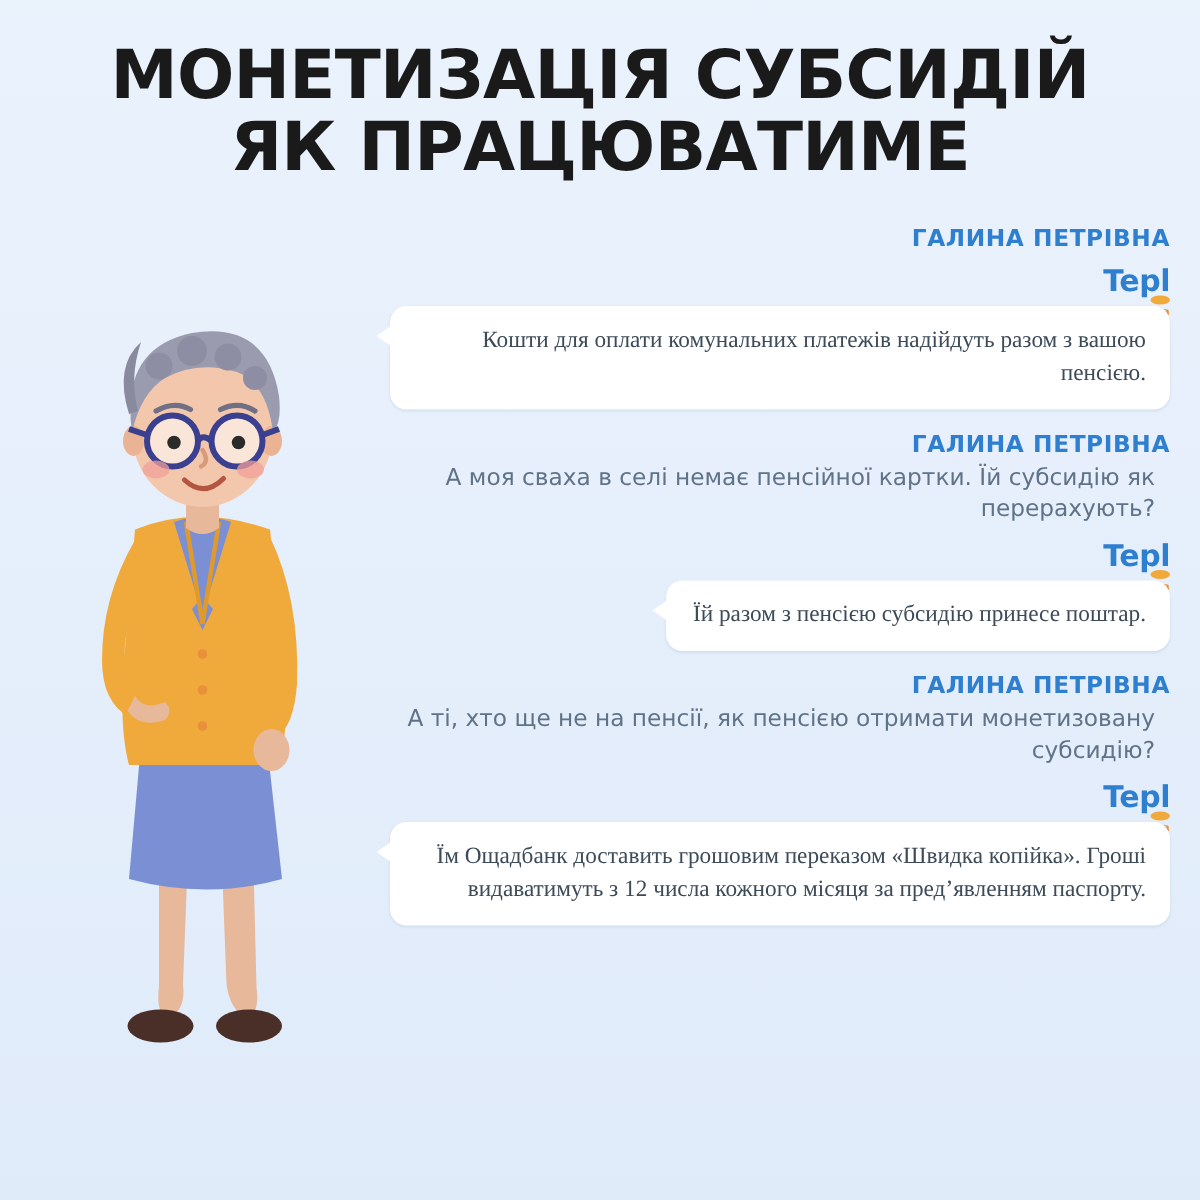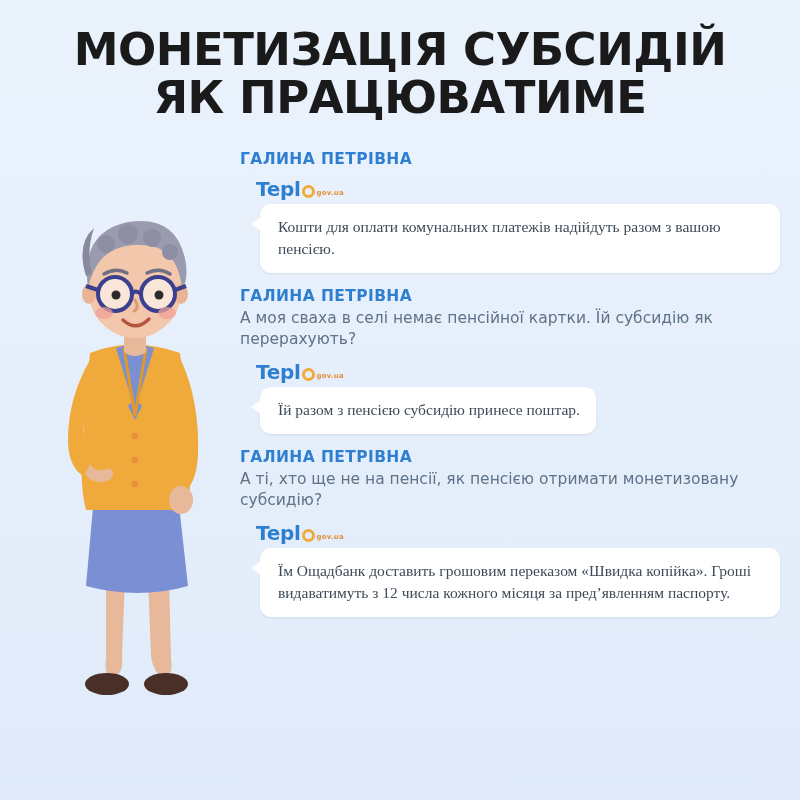--- a/index.html
+++ b/index.html
@@ -48,39 +48,40 @@
     height: 560px;
   }
 
   
   .convo {
     position: absolute;
     left: 240px;
     top: 150px;
     width: 540px;
   }
-  .qa-block { margin-bottom: 14px; }
+  .qa-block { margin-bottom: 14px; text-align: right; }
   .speaker {
     color: #2f7fd0;
     font-weight: bold;
     font-size: 15.5px;
     letter-spacing: 0.4px;
     margin-bottom: 3px;
   }
   .question {
     color: #5f7287;
     font-size: 15.5px;
     line-height: 1.38;
     max-width: 530px;
   }
   .logo-row {
     display: flex;
     align-items: flex-end;
-    margin: 9px 0 5px 16px;
+    margin: 9px 0 5px 0;
     height: 22px;
+    flex-direction: column;
   }
   .logo-text {
     color: #2f7fd0;
     font-weight: bold;
     font-size: 20px;
     letter-spacing: -0.3px;
     line-height: 1;
   }
   .logo-ring {
     width: 13px;

